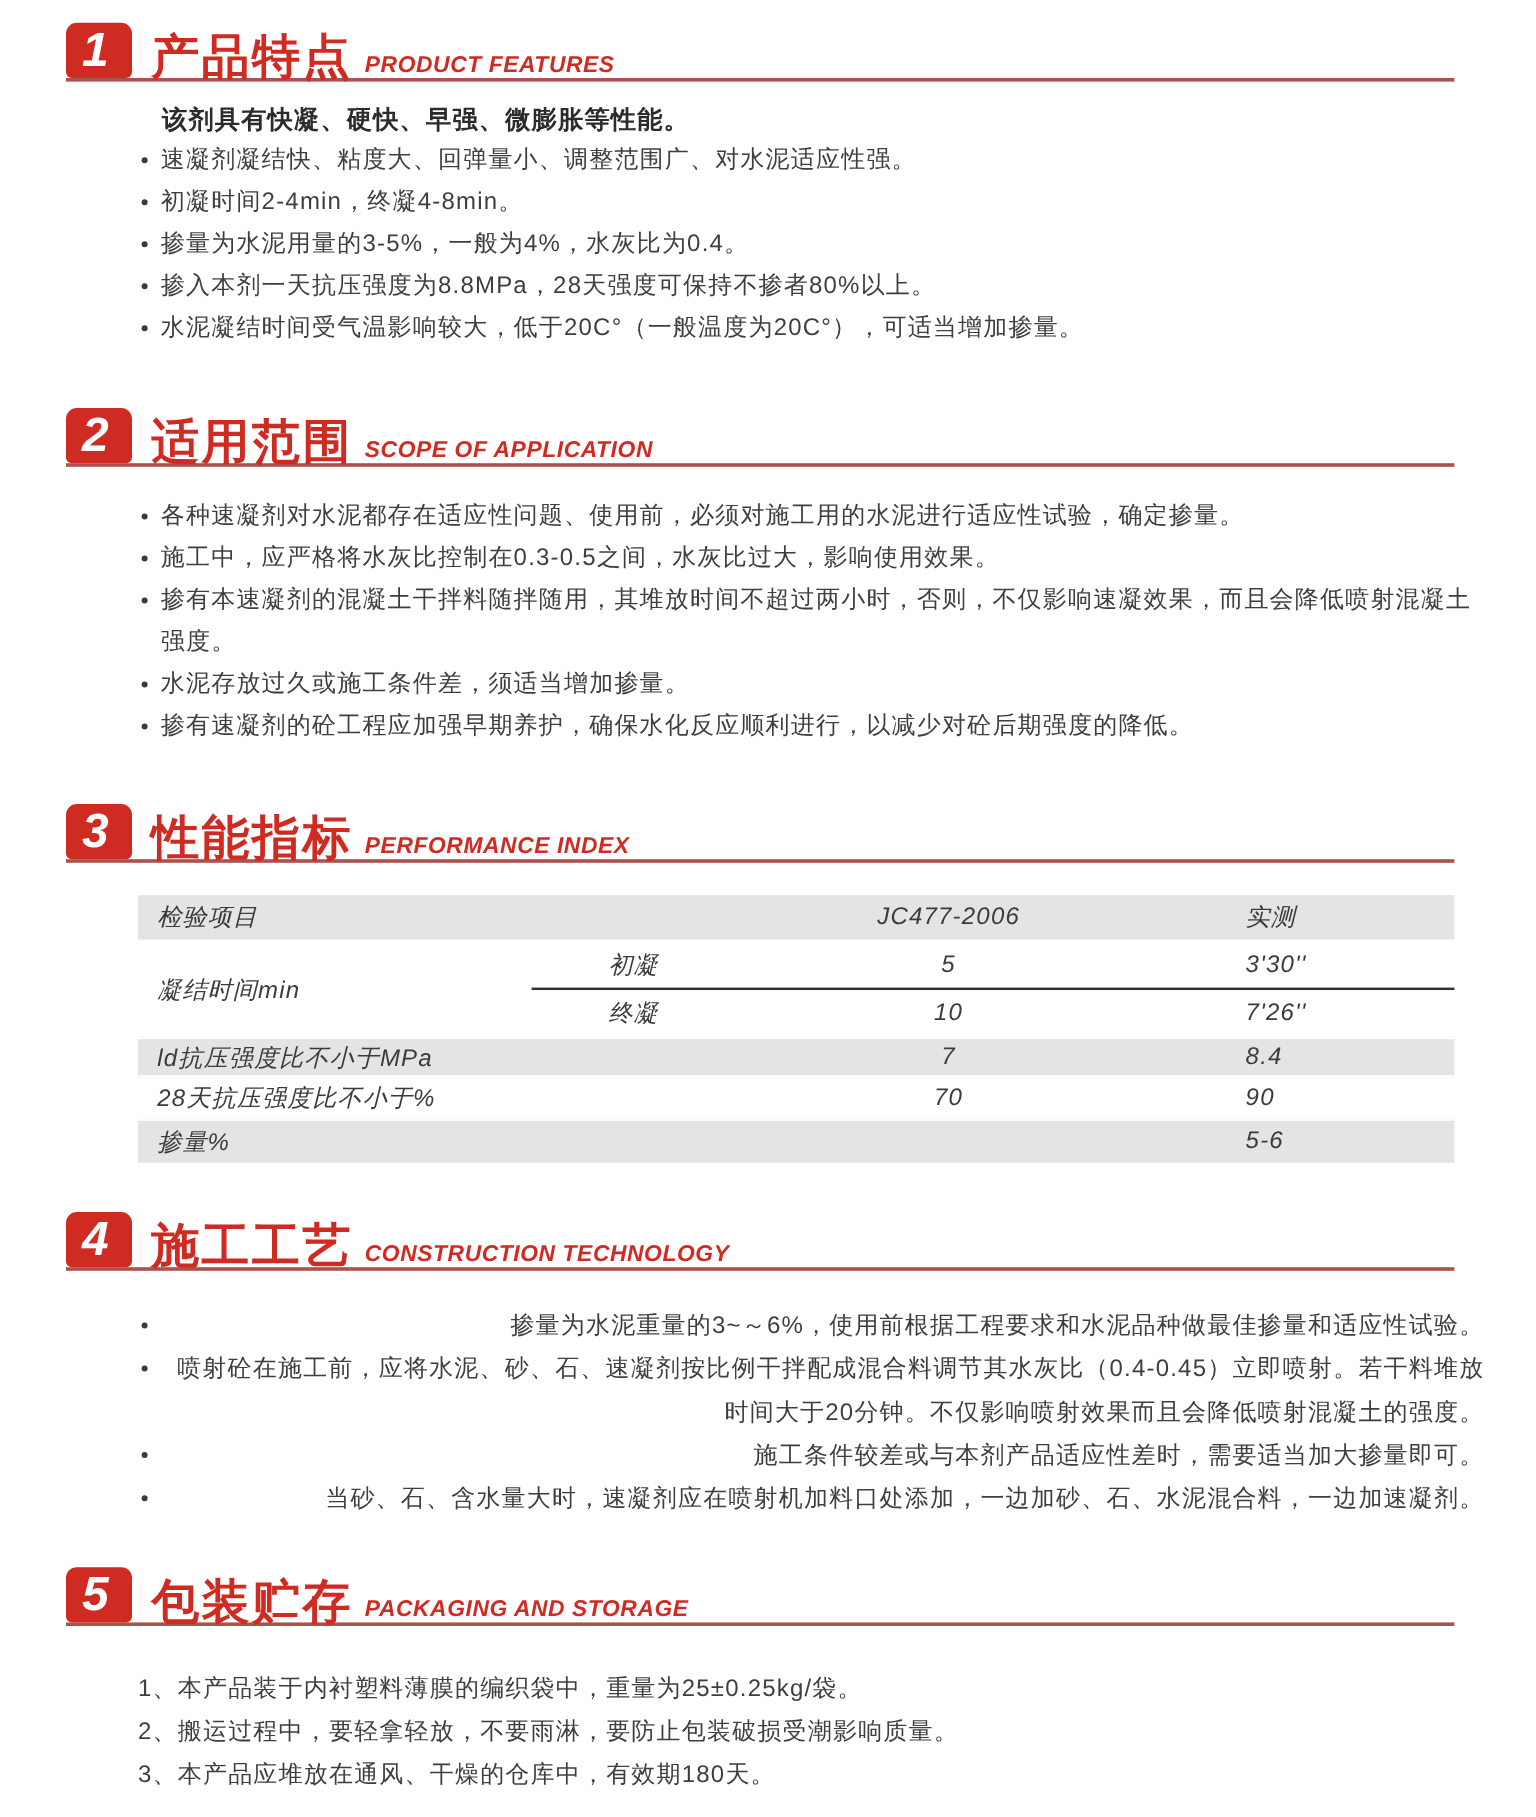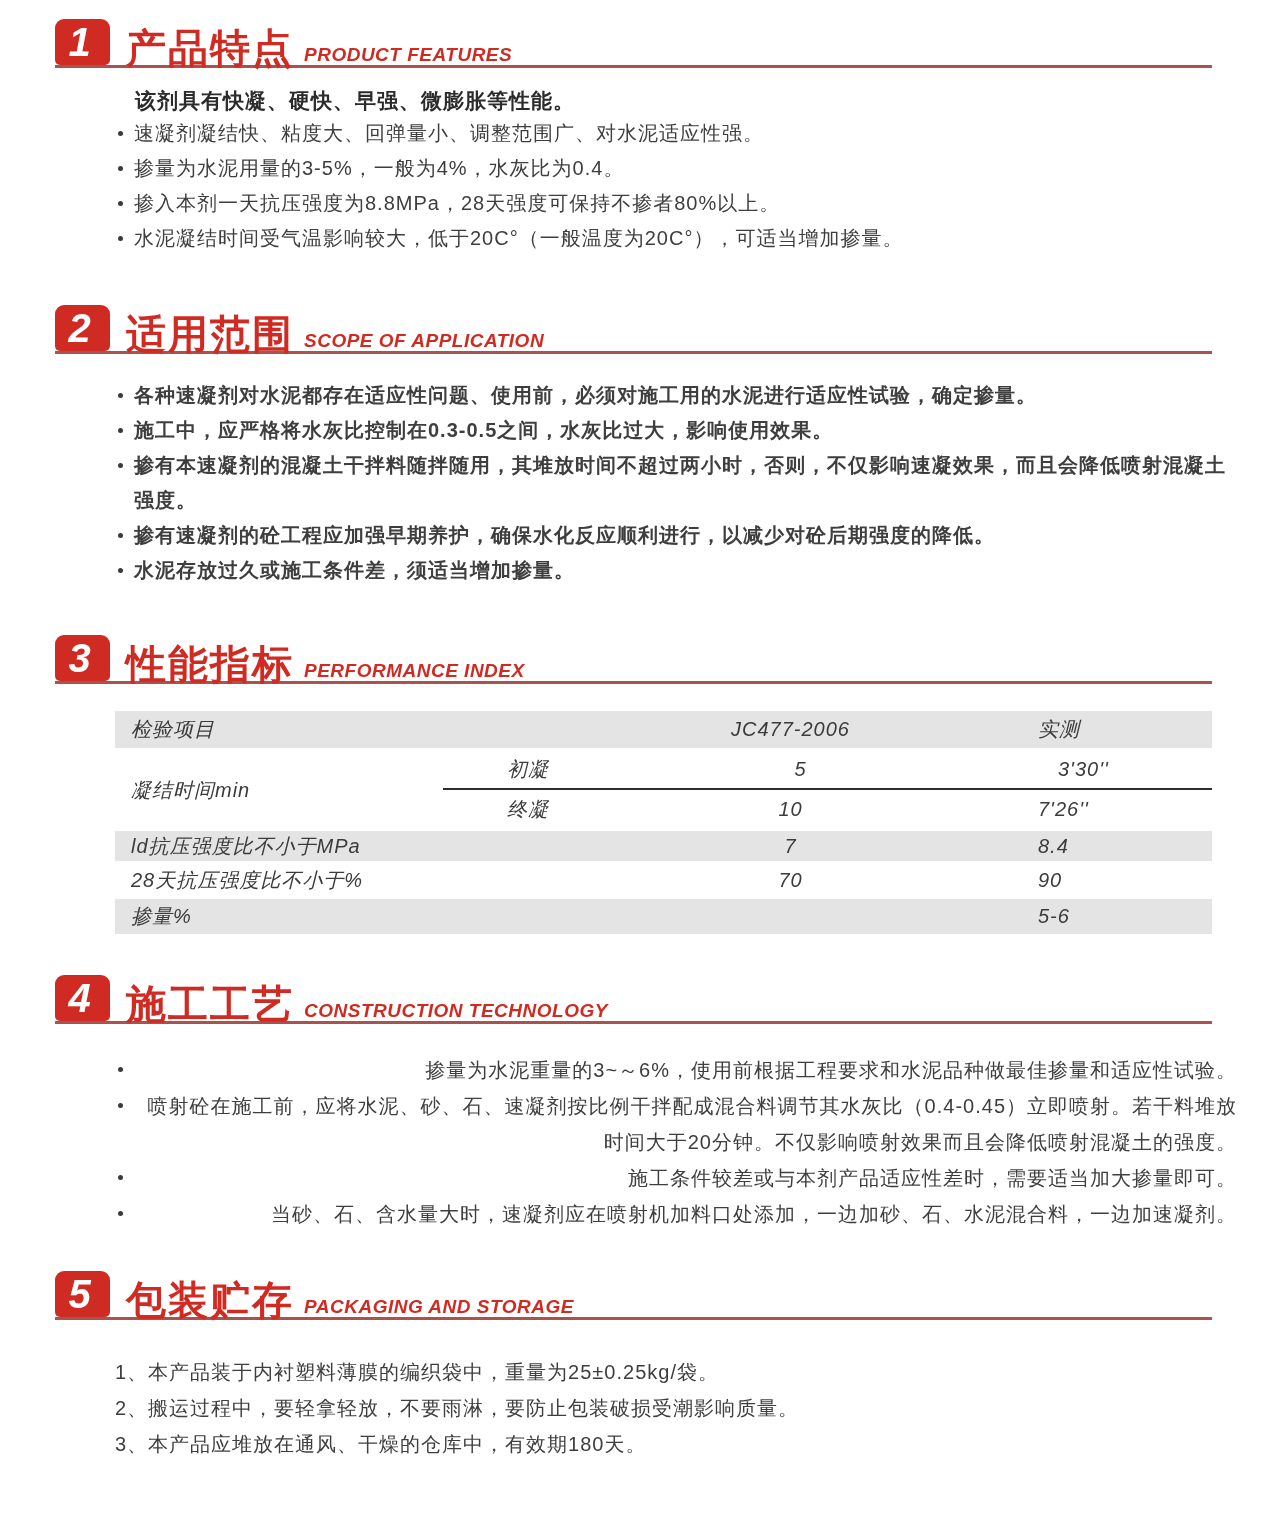--- a/index.html
+++ b/index.html
@@ -53,76 +53,77 @@
   .bullets li{position:relative;padding-left:19px;}
   .bullets li::before{
     content:"";position:absolute;left:3px;top:15px;
     width:5px;height:5px;border-radius:50%;background:#3a3a3a;
   }
   .s1 .sec-head{margin-top:22px;}
   .s2 .sec-head{margin-top:52px;}
   .s3 .sec-head{margin-top:50px;}
   .s4 .sec-head{margin-top:44px;}
   .s5 .sec-head{margin-top:42px;}
-  .s2 .bullets{margin-top:24px;font-weight:bold;}
+  .s2 .bullets{margin-top:24px;}
   .s4 .bullets{margin-top:28px;line-height:36px;text-align:right;}
   .numlist{
     list-style:none;margin:34px 0 0 60px;padding:0;
     width:1122px;font-size:20px;line-height:36px;letter-spacing:1px;
   }
 
   
   .ptable{margin:27px 0 0 60px;width:1097px;font-size:20px;color:#3b3b3b;letter-spacing:1px;font-style:italic;}
   .trow{display:grid;grid-template-columns:328px 170px 355px 244px;align-items:center;}
   .trow.band{background:var(--band);}
   .thead{height:40px;border-bottom:3px solid #fff;}
   .c1{padding-left:16px;}
   .c2,.c3{text-align:center;}
   .c4{padding-left:70px;}
   .group{background:#fff;}
   .group .c1{align-self:center;}
   .subwrap{grid-column:2 / 5;}
   .subrow{display:grid;grid-template-columns:170px 355px 244px;height:39px;align-items:center;}
-  .subrow.first{border-bottom:2px solid #2e2e2e;gap:10px;}
+  .subrow.first{border-bottom:2px solid #2e2e2e;}
   .r-ld{height:34px;border-bottom:2px solid #fff;border-top:2px solid #fff;}
   .r-28{height:34px;}
   .r-sl{height:37px;border-top:2px solid #fff;}
 </style>
 </head>
 <body>
 
 <div class="page">
 
   <section class="s1">
     <header class="sec-head">
       <div class="badge">1</div>
       <h2 class="t-cn">产品特点</h2>
       <span class="t-en">PRODUCT FEATURES</span>
     </header>
     <p class="intro">该剂具有快凝、硬快、早强、微膨胀等性能。</p>
     <ul class="bullets">
       <li>速凝剂凝结快、粘度大、回弹量小、调整范围广、对水泥适应性强。</li>
+      <li>初凝时间2-4min，终凝4-8min。</li>
       <li>掺量为水泥用量的3-5%，一般为4%，水灰比为0.4。</li>
       <li>掺入本剂一天抗压强度为8.8MPa，28天强度可保持不掺者80%以上。</li>
       <li>水泥凝结时间受气温影响较大，低于20C°（一般温度为20C°），可适当增加掺量。</li>
     </ul>
   </section>
 
   <section class="s2">
     <header class="sec-head">
       <div class="badge">2</div>
       <h2 class="t-cn">适用范围</h2>
       <span class="t-en">SCOPE OF APPLICATION</span>
     </header>
     <ul class="bullets">
       <li>各种速凝剂对水泥都存在适应性问题、使用前，必须对施工用的水泥进行适应性试验，确定掺量。</li>
       <li>施工中，应严格将水灰比控制在0.3-0.5之间，水灰比过大，影响使用效果。</li>
       <li>掺有本速凝剂的混凝土干拌料随拌随用，其堆放时间不超过两小时，否则，不仅影响速凝效果，而且会降低喷射混凝土强度。</li>
+      <li>水泥存放过久或施工条件差，须适当增加掺量。</li>
       <li>掺有速凝剂的砼工程应加强早期养护，确保水化反应顺利进行，以减少对砼后期强度的降低。</li>
-      <li>水泥存放过久或施工条件差，须适当增加掺量。</li>
     </ul>
   </section>
 
   <section class="s3">
     <header class="sec-head">
       <div class="badge">3</div>
       <h2 class="t-cn">性能指标</h2>
       <span class="t-en">PERFORMANCE INDEX</span>
     </header>
 

